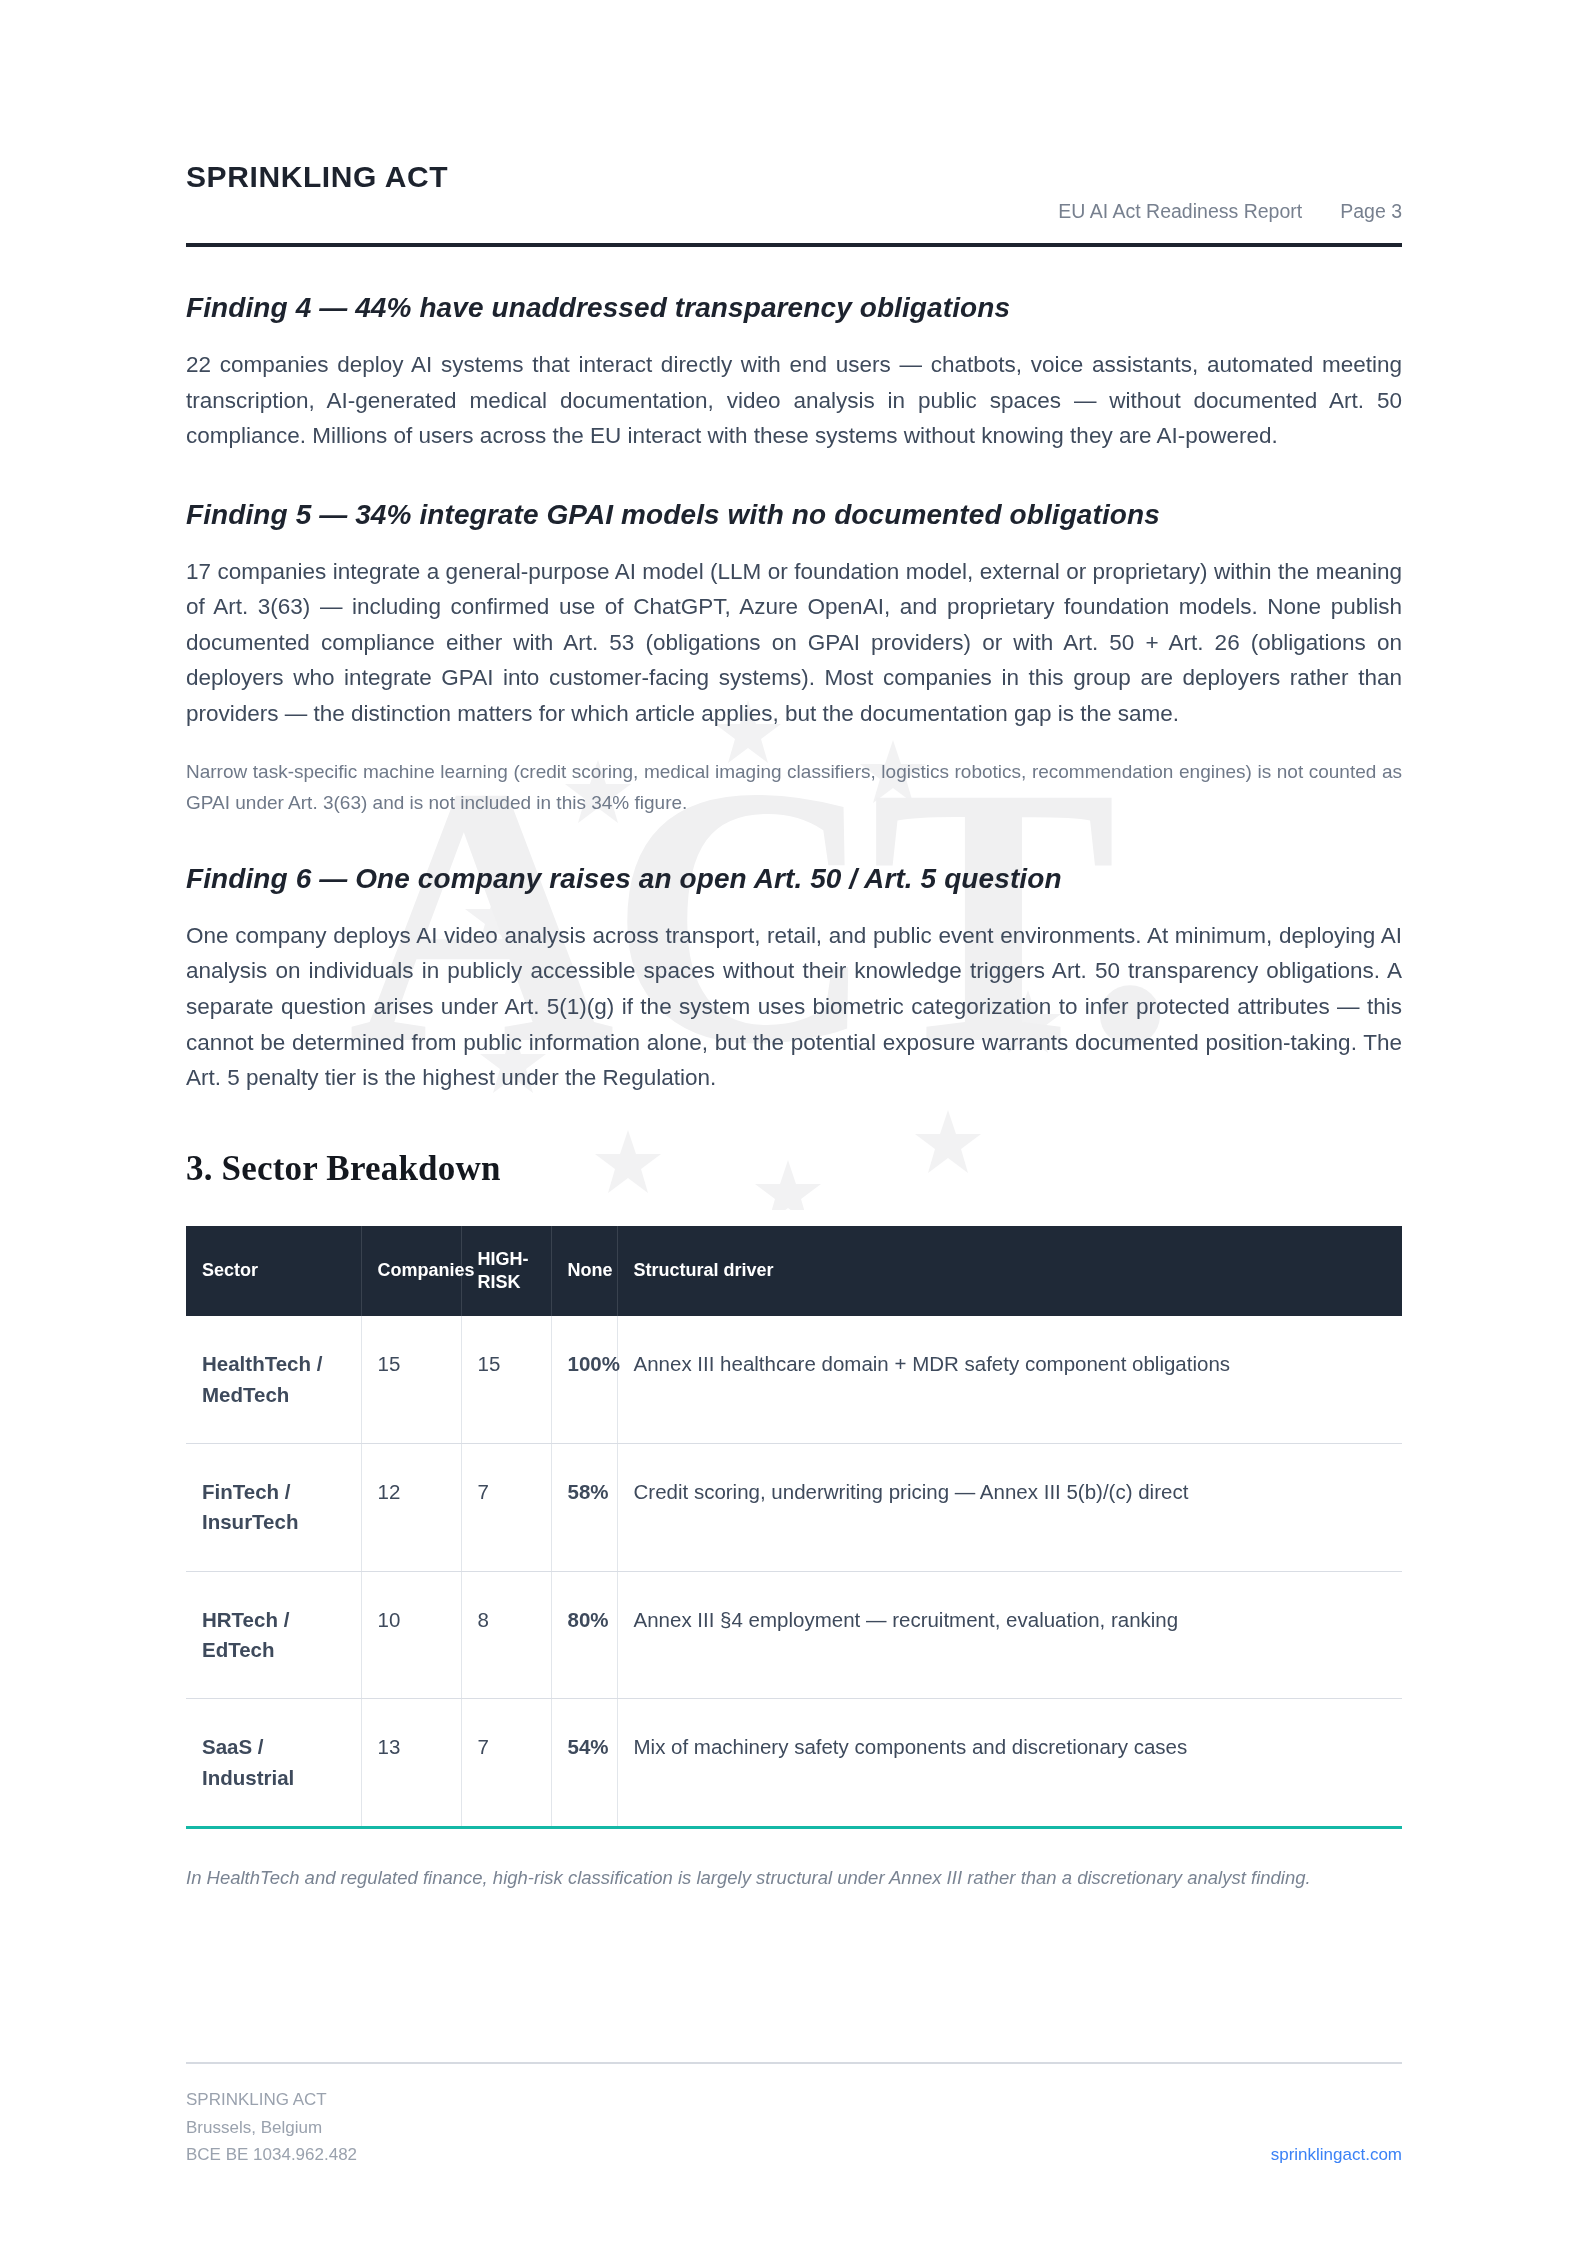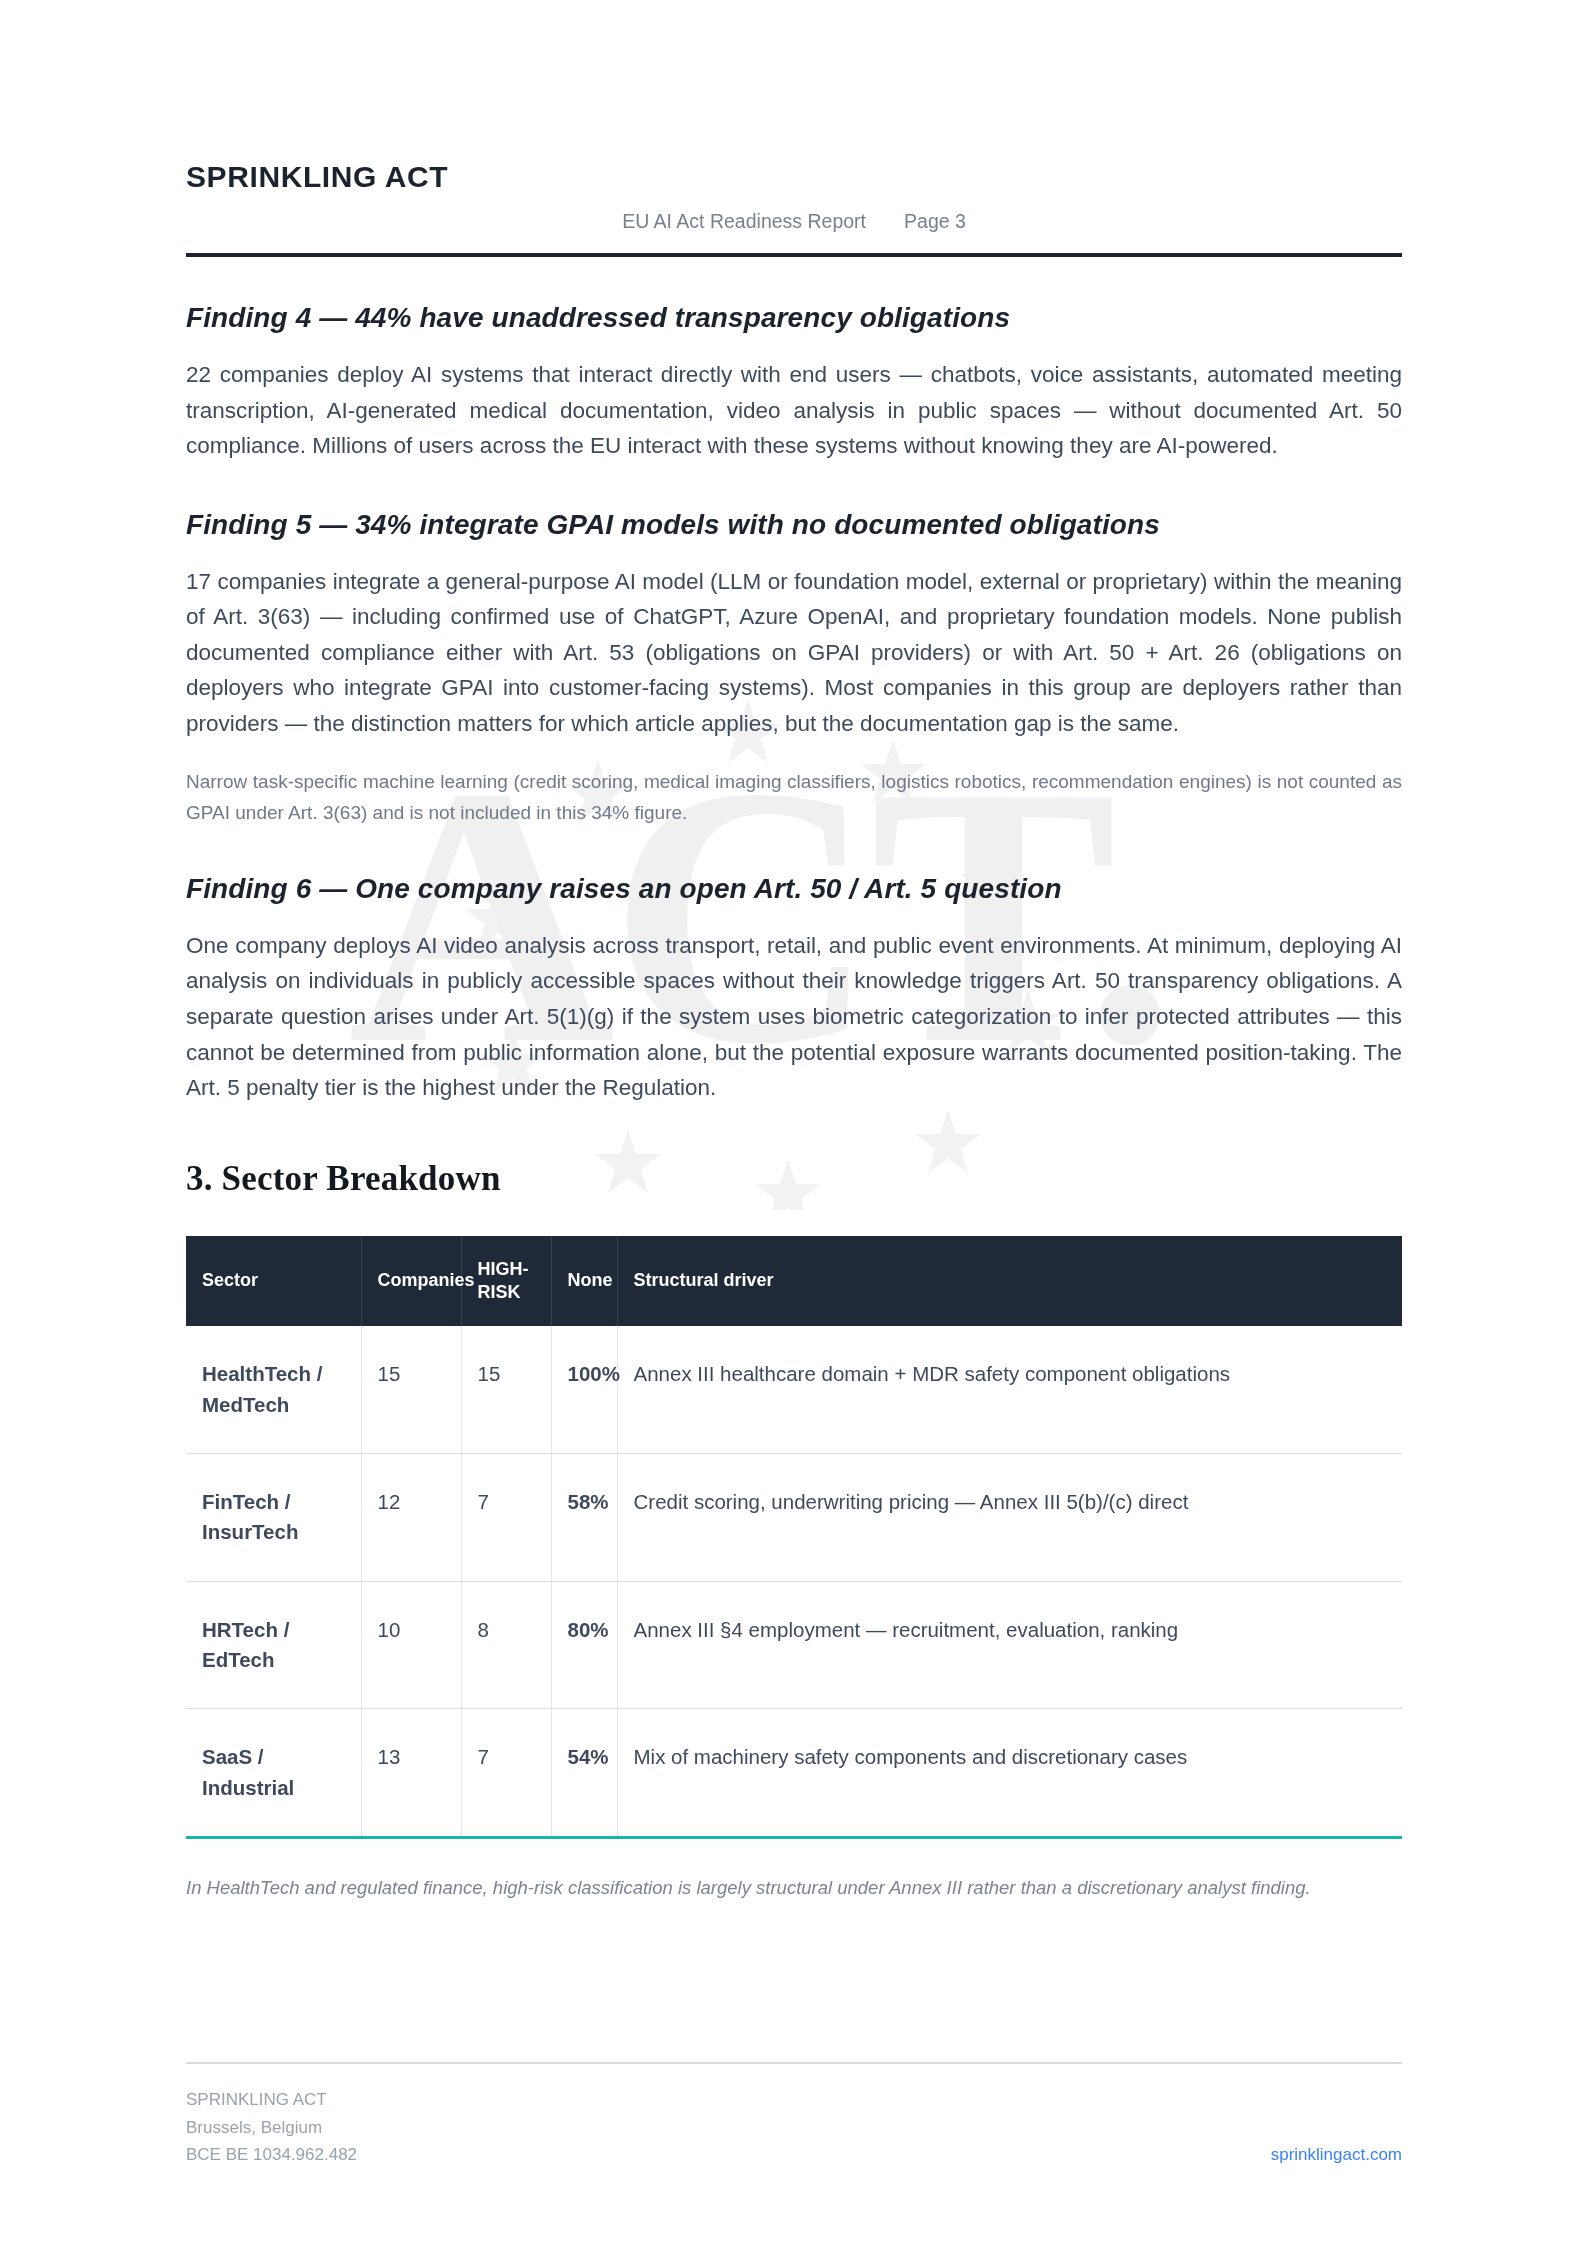--- a/index.html
+++ b/index.html
@@ -69,23 +69,23 @@
   .brand-title {
     font-size: 30px;
     font-weight: 700;
     letter-spacing: 0.6px;
     color: #1d232e;
     margin: 0;
     line-height: 1.1;
   }
   .header-row {
     display: flex;
-    justify-content: center;
+    justify-content: flex-end;
     align-items: baseline;
-    margin-top: 17px;
+    margin-top: 7px;
     gap: 38px;
   }
   .header-sub, .header-page {
     font-size: 19.5px;
     color: #77808f;
     line-height: 1.2;
   }
   .header-rule {
     margin-top: 20px;
     height: 4px;

